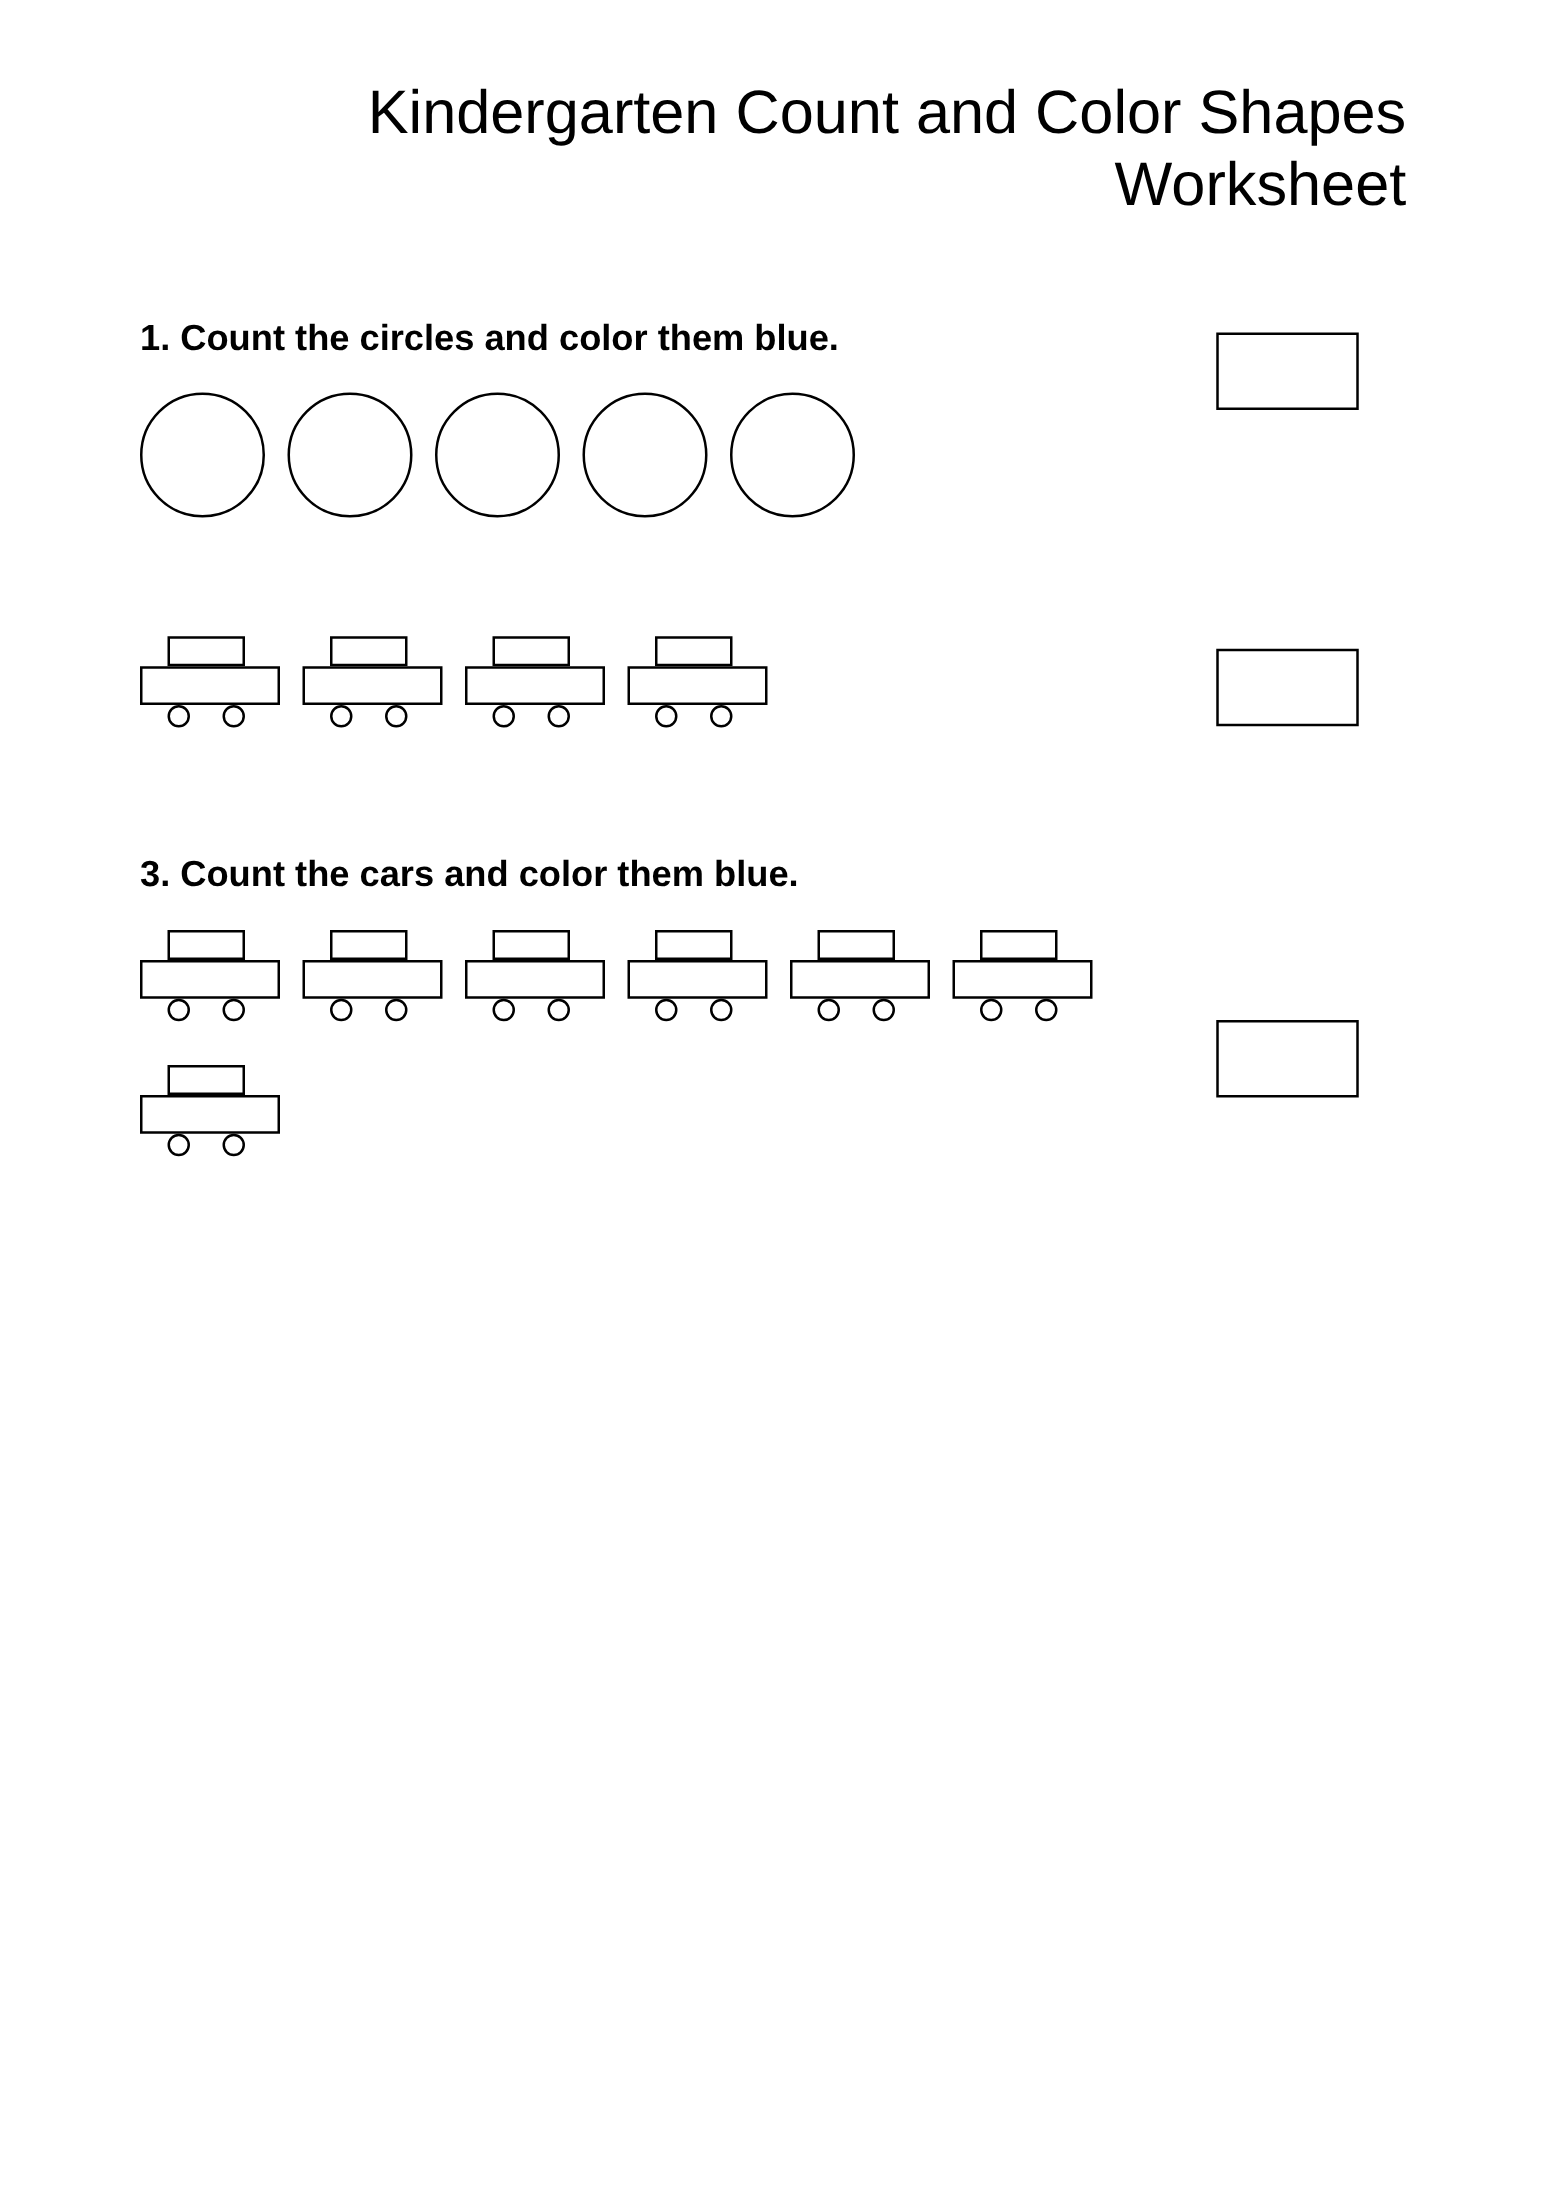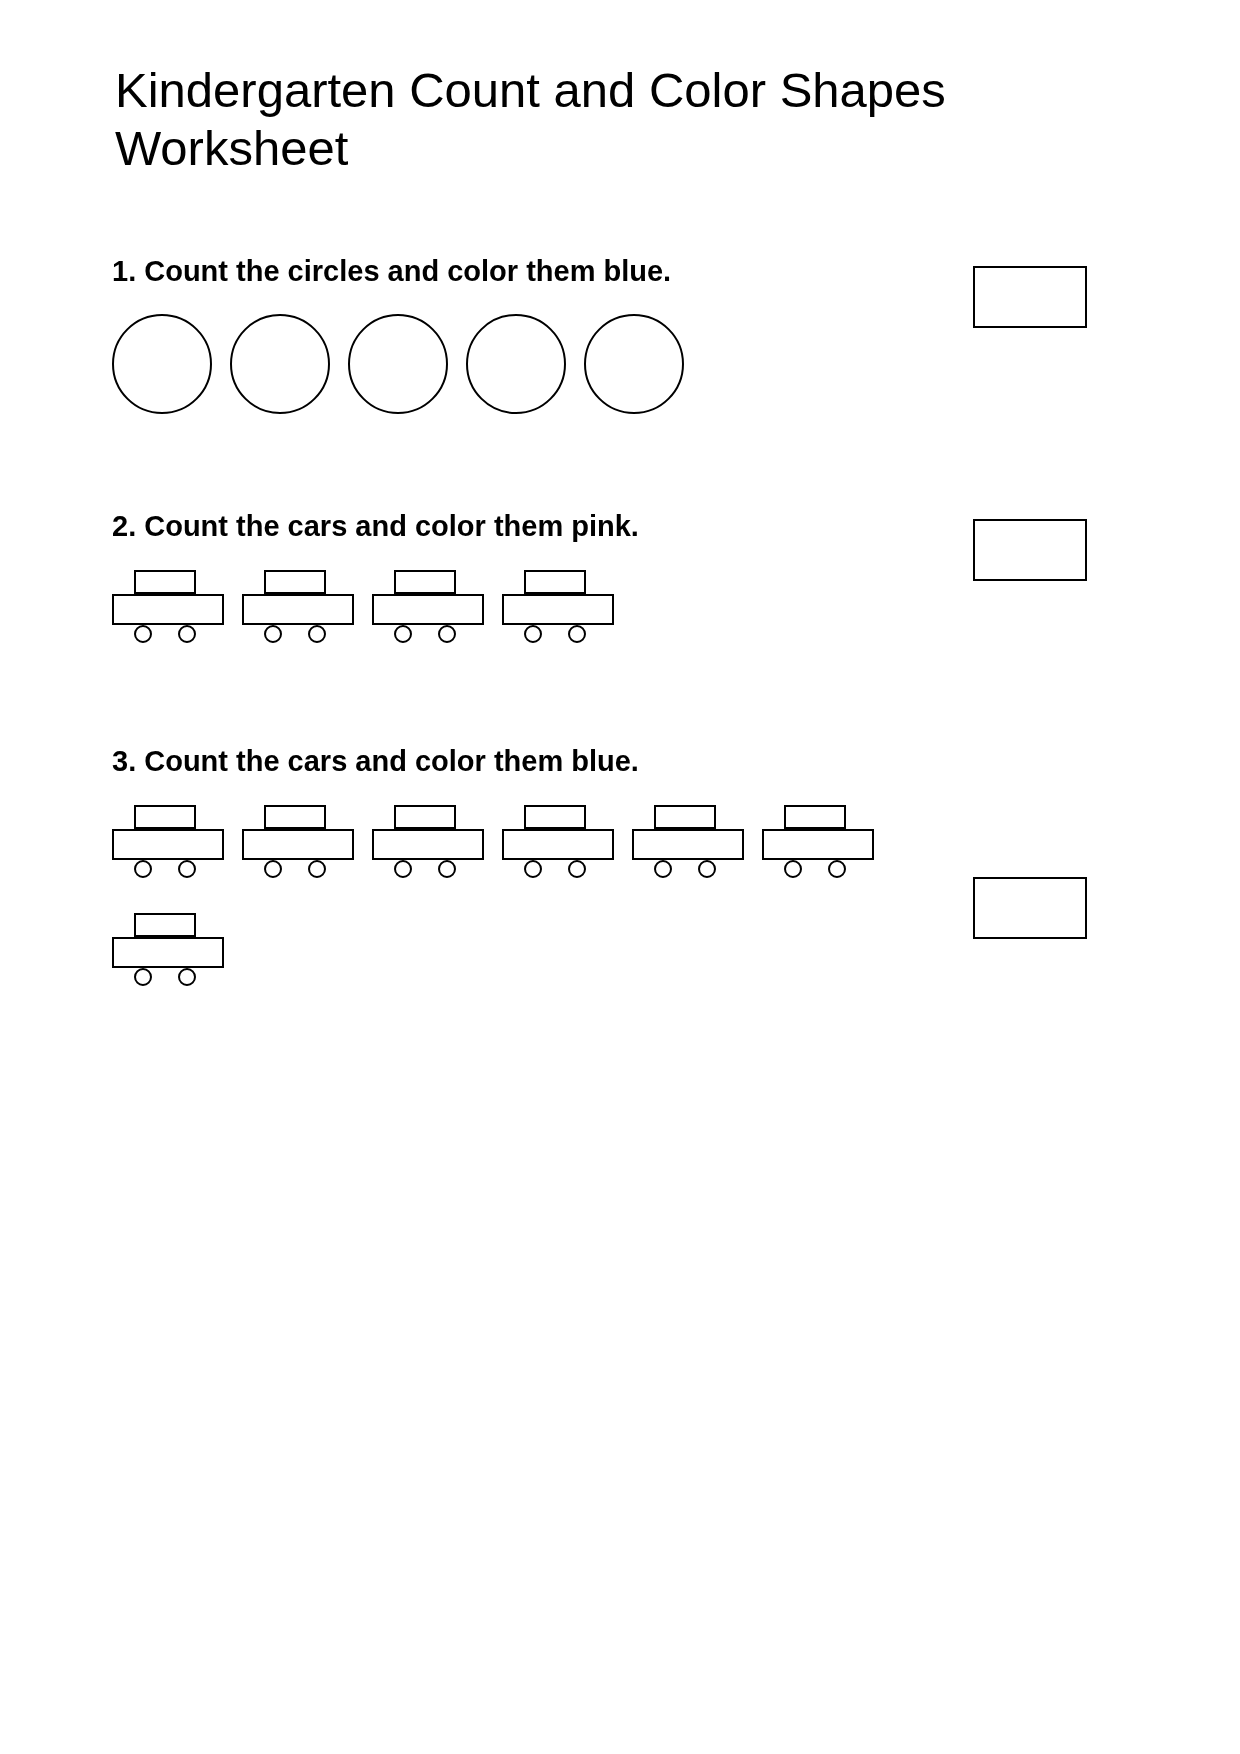--- a/index.html
+++ b/index.html
@@ -18,21 +18,21 @@
   .page {
     width: 1240px;
     height: 1754px;
     position: relative;
     box-sizing: border-box;
   }
   .worksheet-title {
     width: 1010px;
     margin: 0 auto;
     padding-top: 62px;
-    text-align: left;
+    text-align: right;
     font-size: 49px;
     line-height: 1.18;
     font-weight: normal;
     letter-spacing: 0px;
   }
   .problem {
     position: relative;
     margin-left: 112px;
     width: 1010px;
   }
@@ -135,21 +135,20 @@
         <div class="circle"></div>
         <div class="circle"></div>
         <div class="circle"></div>
         <div class="circle"></div>
       </div>
     </div>
     <div class="answer-box"></div>
   </section>
 
   <section class="problem" id="problem-2">
-    <p class="problem-prompt">2. Count the cars and color them pink.</p>
     <div class="rows">
       <div class="shape-row">
         <div class="car">
           <div class="cabin"></div>
           <div class="body"></div>
           <div class="wheel left"></div>
           <div class="wheel right"></div>
         </div>
         <div class="car">
           <div class="cabin"></div>

